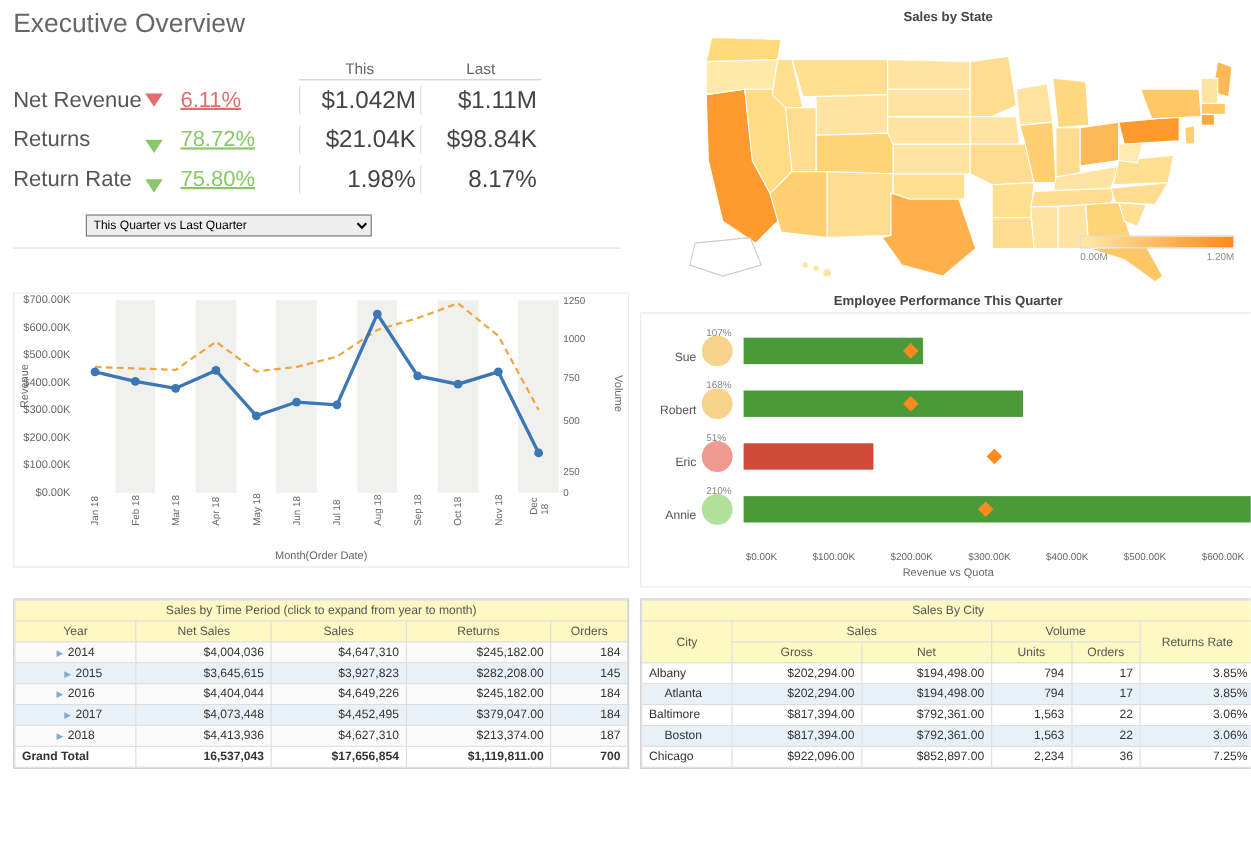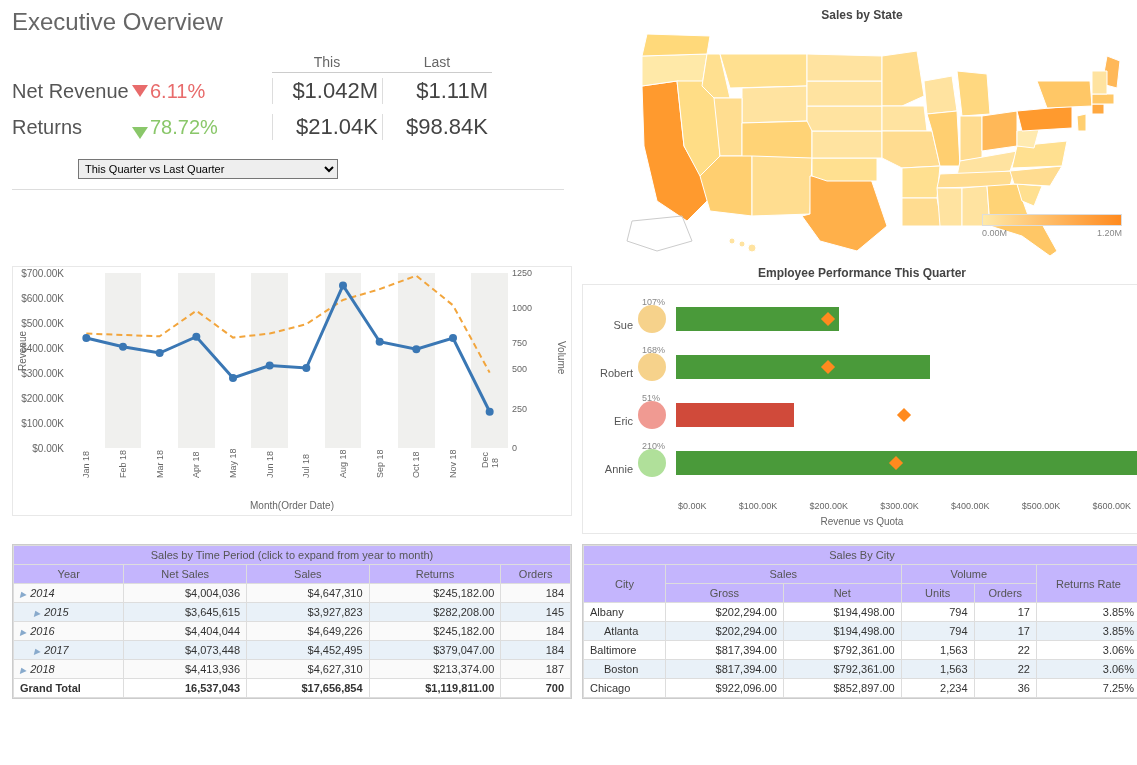--- a/index.html
+++ b/index.html
@@ -5,21 +5,21 @@
 * { box-sizing: border-box; margin: 0; padding: 0; }
 body { font-family: Arial, Helvetica, sans-serif; font-size: 12px; color: #333; background: #fff; width: 1137px; padding: 8px 12px; }
 .container { display: grid; grid-template-columns: 560px 560px; gap: 10px; }
 .title { font-size: 24px; color: #666; font-weight: normal; margin-bottom: 18px; }
 .kpi-wrap { padding-right: 8px; }
 .kpi-head { display: grid; grid-template-columns: 120px 140px 110px 110px; }
 .kpi-head div { text-align: center; color: #666; font-size: 14px; padding-bottom: 2px; }
 .kpi-head .th-this, .kpi-head .th-last { border-bottom: 1px solid #ccc; }
 .kpi-row { display: grid; grid-template-columns: 120px 140px 110px 110px; align-items: center; height: 36px; }
 .kpi-label { font-size: 20px; color: #555; }
-.kpi-change { font-size: 20px; display: flex; align-items: center; gap: 2px; }
+.kpi-change { font-size: 20px; display: flex; align-items: center; gap: 16px; text-decoration: underline; }
 .kpi-change.down-red { color: #e86b6b; }
 .kpi-change.down-green { color: #8ac76a; align-items: flex-end; }
 .kpi-val { font-size: 22px; color: #444; text-align: right; border-left: 1px solid #ddd; padding-right: 4px; }
 .tri { width: 0; height: 0; border-left: 8px solid transparent; border-right: 8px solid transparent; }
 .tri.down-red { border-top: 12px solid #e86b6b; }
 .tri.down-green { border-top: 12px solid #8ac76a; }
 .dropdown { margin-top: 14px; margin-left: 66px; width: 260px; }
 .dropdown select { width: 100%; font-size: 11px; padding: 2px; background: #eee; }
 hr.sep { margin-top: 10px; border: none; border-top: 1px solid #ddd; }
 .panel-title { text-align: center; font-weight: bold; color: #444; font-size: 12px; margin-bottom: 4px; }
@@ -47,24 +47,24 @@
 .bullet-circle { width: 28px; height: 28px; border-radius: 50%; flex: none; }
 .bullet-track { flex: 1; height: 24px; position: relative; }
 .bullet-bar { position: absolute; left: 0; top: 0; bottom: 0; }
 .bullet-mark { position: absolute; top: 50%; width: 10px; height: 10px; background: #ff8a1e; transform: translate(-50%, -50%) rotate(45deg); }
 .bullet-xaxis { position: absolute; left: 95px; right: 10px; bottom: 22px; display: flex; justify-content: space-between; font-size: 9px; color: #666; }
 .bullet-xlabel { position: absolute; bottom: 6px; left: 50%; transform: translateX(-50%); font-size: 10px; color: #666; }
 
 .tbl-wrap { border: 1px solid #ccc; }
 .tbl { width: 100%; border-collapse: collapse; font-size: 11px; }
 .tbl th, .tbl td { border: 1px solid #ddd; padding: 3px 6px; }
-.tbl th { background: #c4b5fd; font-weight: normal; color: #555; text-align: center; }
+.tbl th { background: #fef9c3; font-weight: normal; color: #555; text-align: center; }
 .tbl td { text-align: right; }
 .tbl td.lalign { text-align: left; }
-.tbl td.calign { text-align: left; font-style: italic; }
+.tbl td.calign { text-align: center; }
 .tbl tr.year-row td { background: #fafafa; }
 .tbl tr.alt td { background: #e9f1f8; padding-left: 20px; }
 .tbl tr.bold td { font-weight: bold; }
 .expand-icon { color: #88aacc; font-size: 8px; margin-right: 4px; }
 </style>
 </head>
 <body>
 
 <div class="container">
 
@@ -87,20 +87,29 @@
           <div class="kpi-val">$1.11M</div>
         </div>
         <div class="kpi-row">
           <div class="kpi-label">Returns</div>
           <div class="kpi-change down-green">
             <span class="tri down-green"></span>
             <span>78.72%</span>
           </div>
           <div class="kpi-val">$21.04K</div>
           <div class="kpi-val">$98.84K</div>
+        </div>
+        <div class="kpi-row">
+          <div class="kpi-label">Return Rate</div>
+          <div class="kpi-change down-green">
+            <span class="tri down-green"></span>
+            <span>75.80%</span>
+          </div>
+          <div class="kpi-val">1.98%</div>
+          <div class="kpi-val">8.17%</div>
         </div>
       </div>
     <div class="dropdown">
       <select id="period-select"><option>This Quarter vs Last Quarter</option></select>
     </div>
     <hr class="sep">
   </div>
 
   <div class="panel map-panel">
     <div class="panel-title">Sales by State</div>
@@ -183,22 +192,22 @@
           <div class="grid-v" style="left: 403.333px; width: 36.6667px;"></div>
           <div class="ytick" style="top: 175px;">$0.00K</div>
           <div class="ytick" style="top: 150px;">$100.00K</div>
           <div class="ytick" style="top: 125px;">$200.00K</div>
           <div class="ytick" style="top: 100px;">$300.00K</div>
           <div class="ytick" style="top: 75px;">$400.00K</div>
           <div class="ytick" style="top: 50px;">$500.00K</div>
           <div class="ytick" style="top: 25px;">$600.00K</div>
           <div class="ytick" style="top: 0px;">$700.00K</div>
           <div class="ytick2" style="top: 175px;">0</div>
-          <div class="ytick2" style="top: 136px;">250</div>
-          <div class="ytick2" style="top: 96px;">500</div>
+          <div class="ytick2" style="top: 156px;">250</div>
+          <div class="ytick2" style="top: 109px;">500</div>
           <div class="ytick2" style="top: 70px;">750</div>
           <div class="ytick2" style="top: 35px;">1000</div>
           <div class="ytick2" style="top: 0px;">1250</div>
           <div class="xtick" style="left: 18.3333px;">Jan 18</div>
           <div class="xtick" style="left: 55px;">Feb 18</div>
           <div class="xtick" style="left: 91.6667px;">Mar 18</div>
           <div class="xtick" style="left: 128.333px;">Apr 18</div>
           <div class="xtick" style="left: 165px;">May 18</div>
           <div class="xtick" style="left: 201.667px;">Jun 18</div>
           <div class="xtick" style="left: 238.333px;">Jul 18</div>

